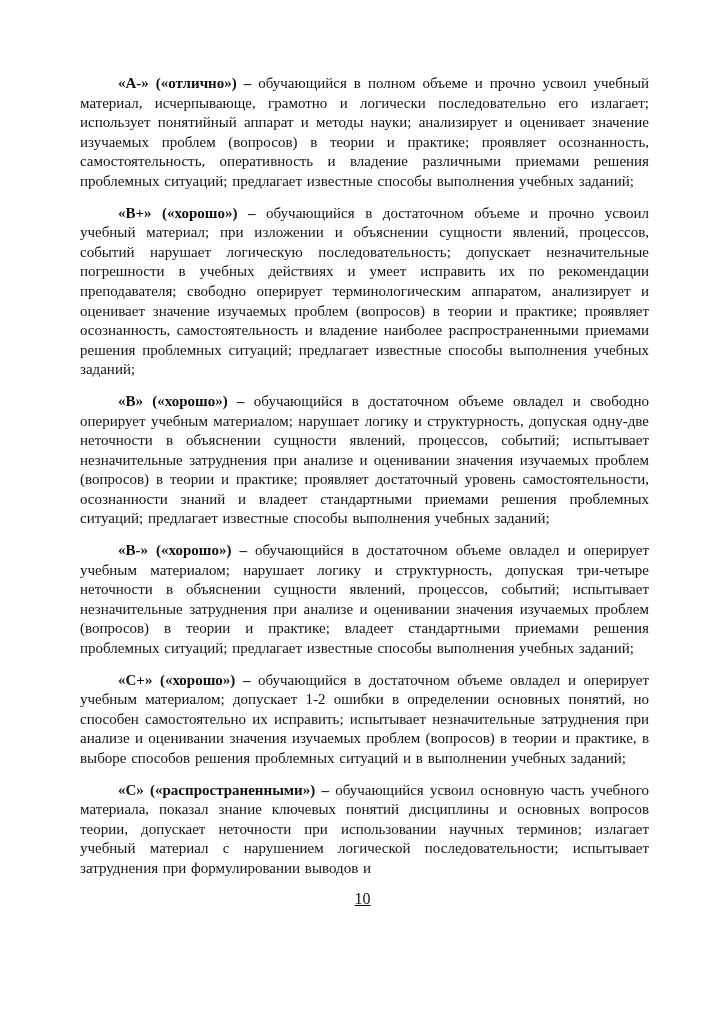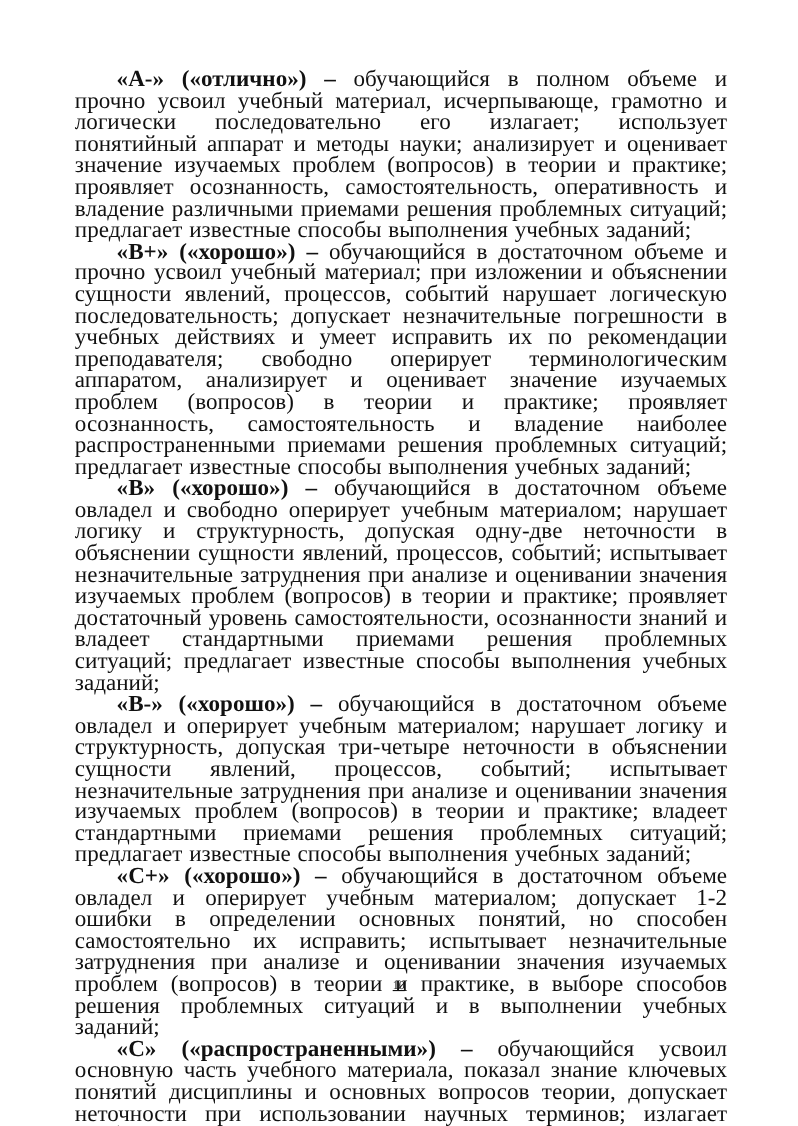--- a/index.html
+++ b/index.html
@@ -15,37 +15,37 @@
     color: #111111;
   }
   .page {
     box-sizing: border-box;
     width: 725px;
     height: 1024px;
     padding: 62px 64px 0 68px;
     position: relative;
   }
   .text-block p {
-    margin: 0;
-    font-size: 21px;
+    margin: 12px;
+    font-size: 15px;
     line-height: 19.6px;
     text-align: justify;
     text-indent: 38px;
     word-spacing: 1px;
   }
   .text-block p b {
     font-weight: bold;
   }
   .page-number {
     position: absolute;
     left: 0;
     top: 890px;
     width: 725px;
     text-align: center;
-    font-size: 11px;
+    font-size: 16px;
     color: #111111;
     text-decoration: underline;
   }
 </style>
 </head>
 <body>
 
 <div class="page">
   <div class="text-block">
 

